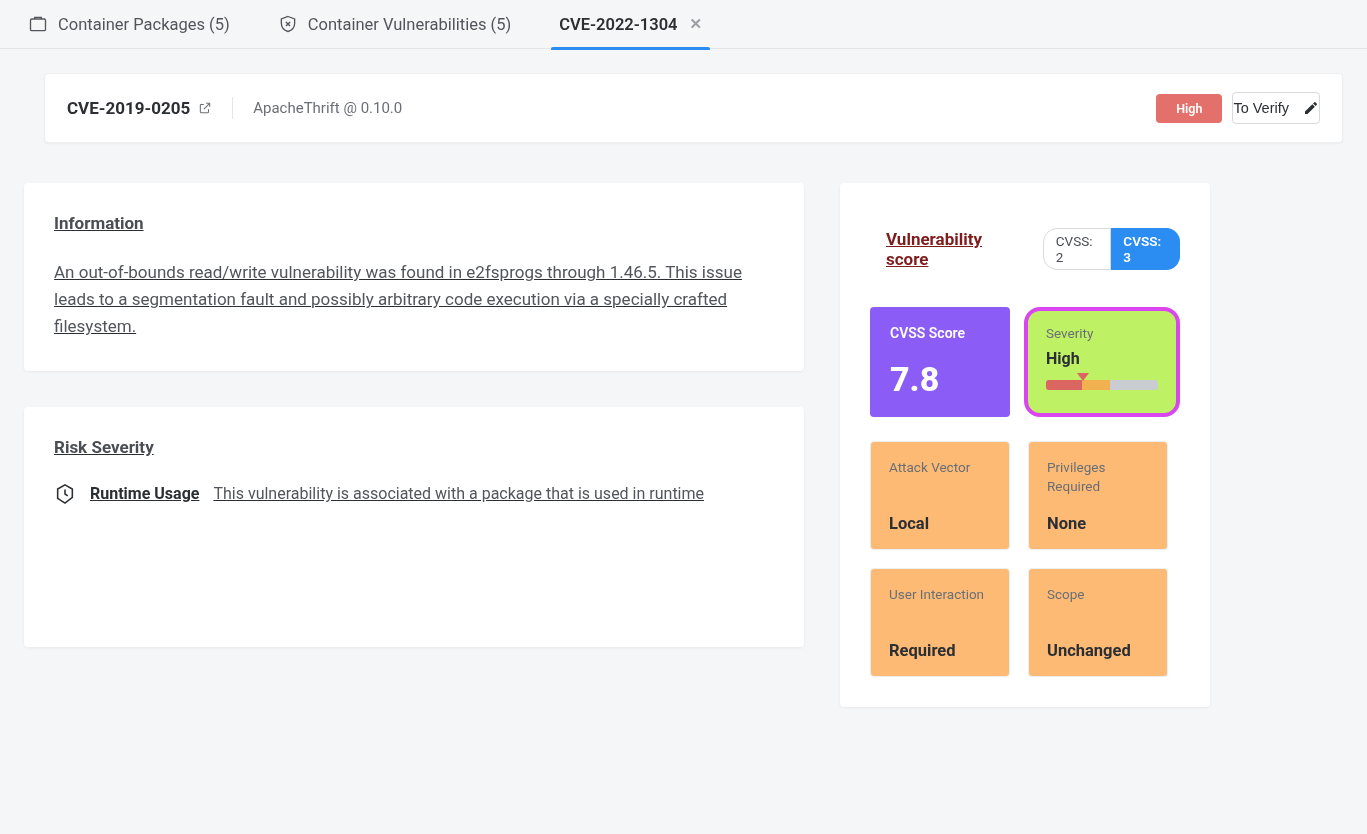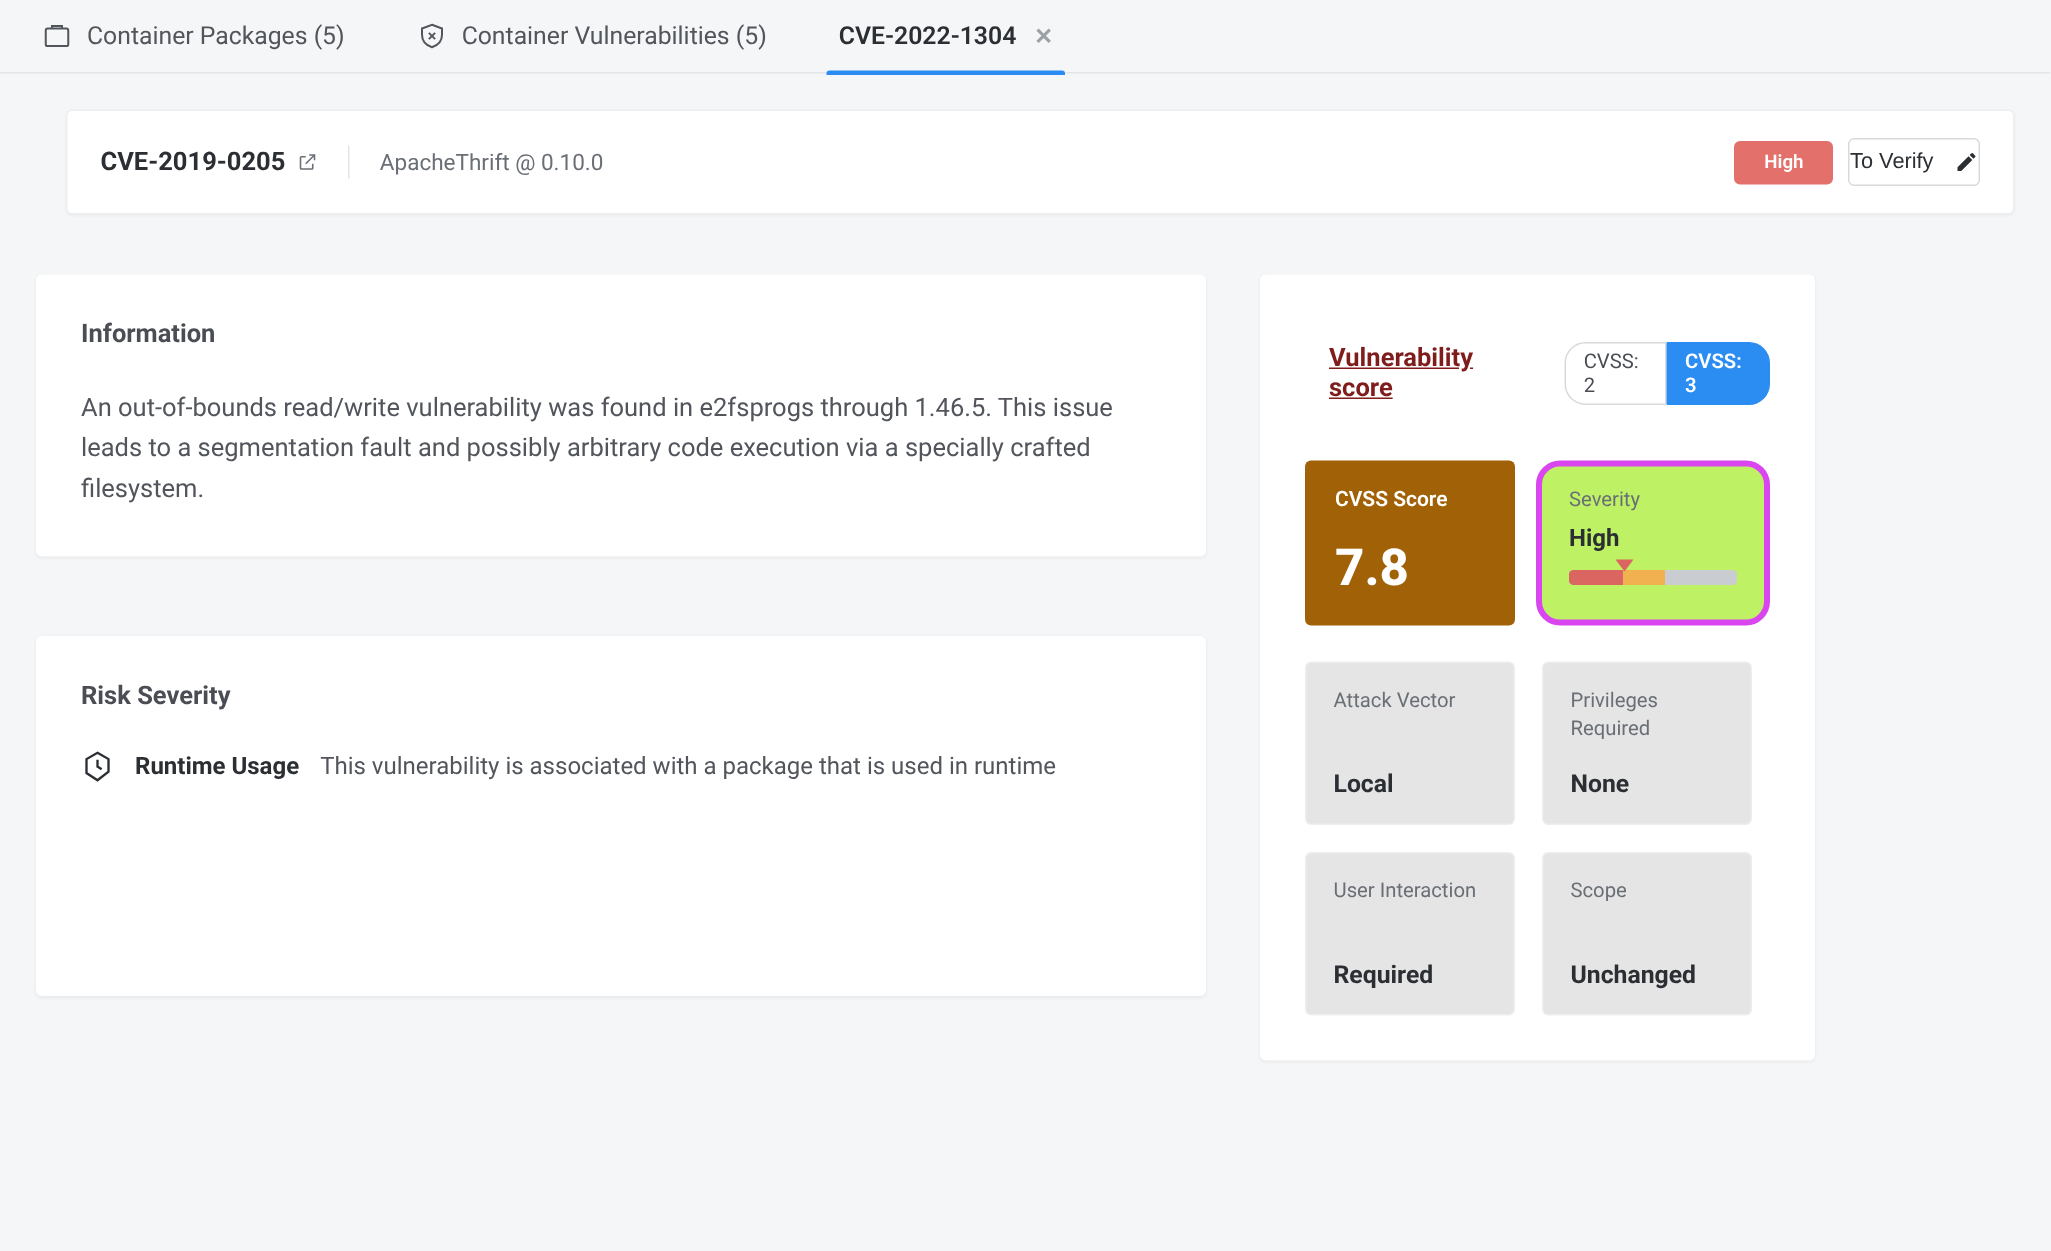--- a/index.html
+++ b/index.html
@@ -63,21 +63,21 @@
   }
   .btn-verify{
     background:#fff;border:1px solid #d7dadd;border-radius:4px;
     padding:7px 0;display:flex;align-items:center;gap:14px;
     font-size:14.5px;color:#2b2f33;cursor:pointer;font-weight:500;
   }
   .btn-verify svg{width:16px;height:16px;fill:#2b2f33;}
 
   
   .cols{display:flex;gap:36px;align-items:flex-start;}
-  .left{flex:0 0 780px;display:flex;flex-direction:column;gap:53px;}
+  .left{flex:0 0 780px;display:flex;flex-direction:column;gap:36px;text-decoration:underline;}
   .right{flex:0 0 370px;}
 
   .card{
     background:#fff;border-radius:4px;padding:30px;
     box-shadow:0 1px 3px rgba(0,0,0,0.06);
   }
   .card h3{font-size:17px;font-weight:700;color:#4a4e54;margin-bottom:26px;}
   .info-body{color:#52565c;font-size:17px;line-height:1.6;}
 
   .risk-row{display:flex;align-items:center;gap:14px;color:#52565c;font-size:16px;}
@@ -93,21 +93,21 @@
   .pill{
     font-size:13.5px;padding:4px 12px;border:1px solid #d7dadd;
     background:#fff;color:#4a4e54;cursor:pointer;
   }
   .pill:first-child{border-radius:14px 0 0 14px;}
   .pill:last-child{border-radius:0 14px 14px 0;border-left:none;}
   .pill.active{background:#2b8cf2;border-color:#2b8cf2;color:#fff;font-weight:600;}
 
   .score-row{display:flex;gap:14px;margin-bottom:24px;}
   .score-box{
-    background:#a16207;color:#fff;border-radius:4px;
+    background:#8b5cf6;color:#fff;border-radius:4px;
     padding:18px 20px;width:140px;
   }
   .score-box .lbl{font-size:14px;font-weight:600;margin-bottom:18px;}
   .score-box .val{font-size:34px;font-weight:800;}
   .sev-box{
     background:#bef264;border:4px solid #d946ef;border-radius:16px;
     padding:14px 18px;flex:1;
   }
   .sev-box .lbl{font-size:13.5px;color:#6a6f76;margin-bottom:8px;}
   .sev-box .val{font-size:16px;font-weight:700;margin-bottom:12px;}
@@ -117,21 +117,21 @@
   .sev-bar .seg.org{left:32%;width:25%;background:#f2b150;}
   .sev-pointer{
     position:absolute;top:-7px;left:28%;
     width:0;height:0;border-left:6px solid transparent;border-right:6px solid transparent;
     border-bottom:8px solid #db6560;transform:rotate(180deg);
   }
 
   .metric-grid{display:flex;flex-wrap:wrap;gap:18px;}
   .metric{
     width:140px;border:1px solid #eceeef;border-radius:4px;
-    padding:16px 18px;background:#e5e5e5;
+    padding:16px 18px;background:#fdba74;
   }
   .metric .mlbl{font-size:13.5px;color:#6a6f76;line-height:1.4;margin-bottom:18px;min-height:38px;}
   .metric .mlbl.dotted span{border-bottom:1px dotted #9aa0a6;}
   .metric .mval{font-size:16.5px;font-weight:700;color:#2b2f33;}
 </style>
 </head>
 <body>
 
 <div class="tabs">
   <div class="tab">

